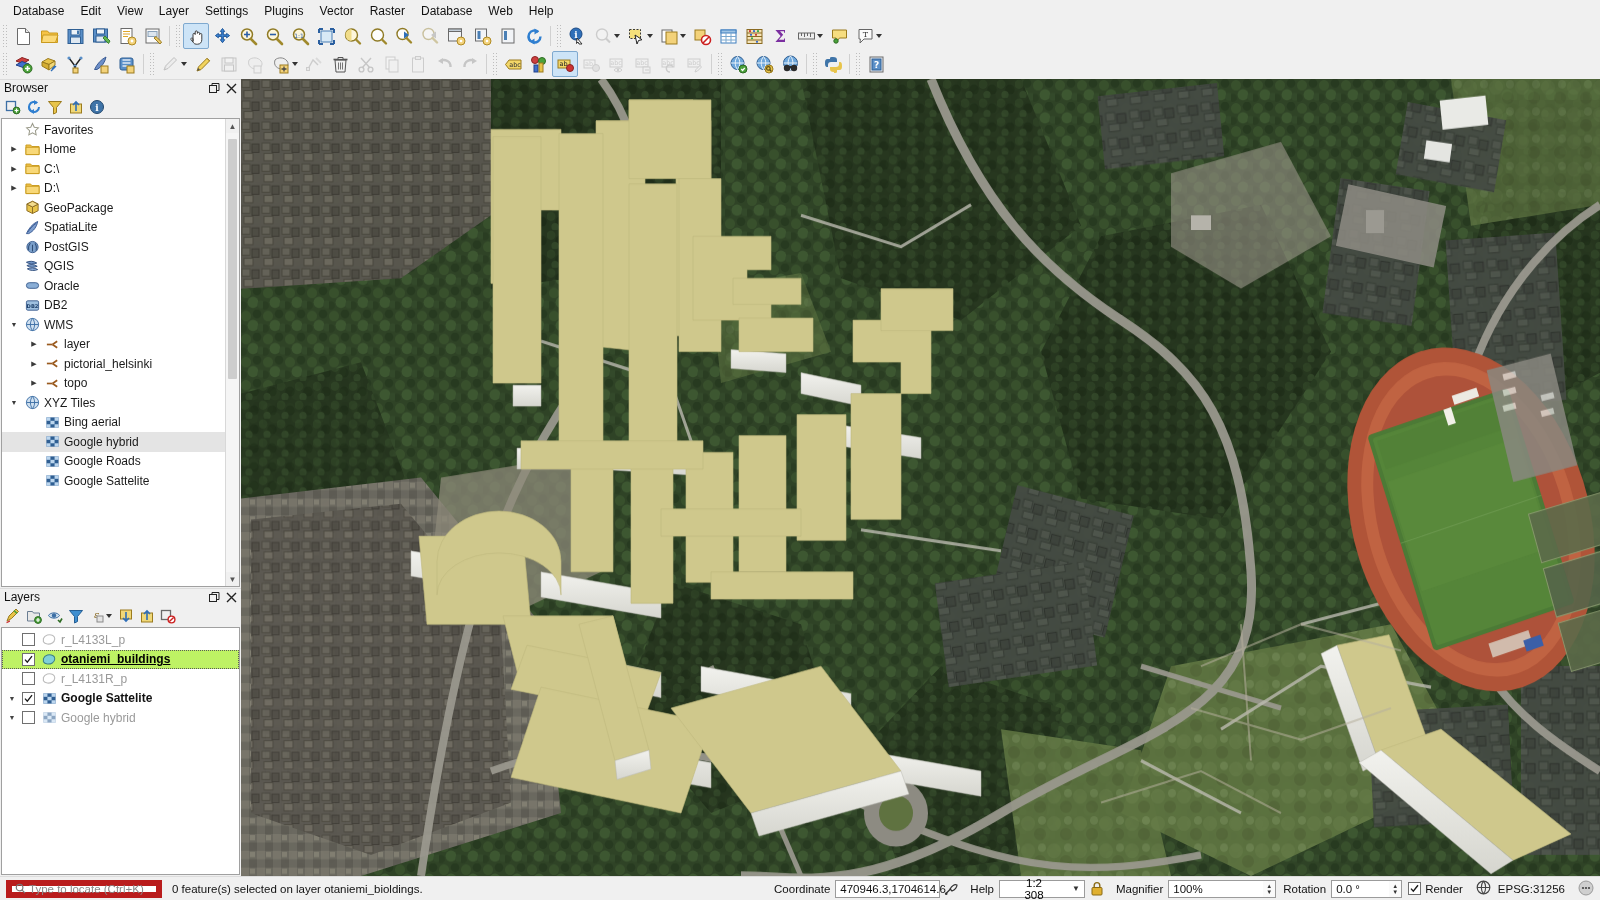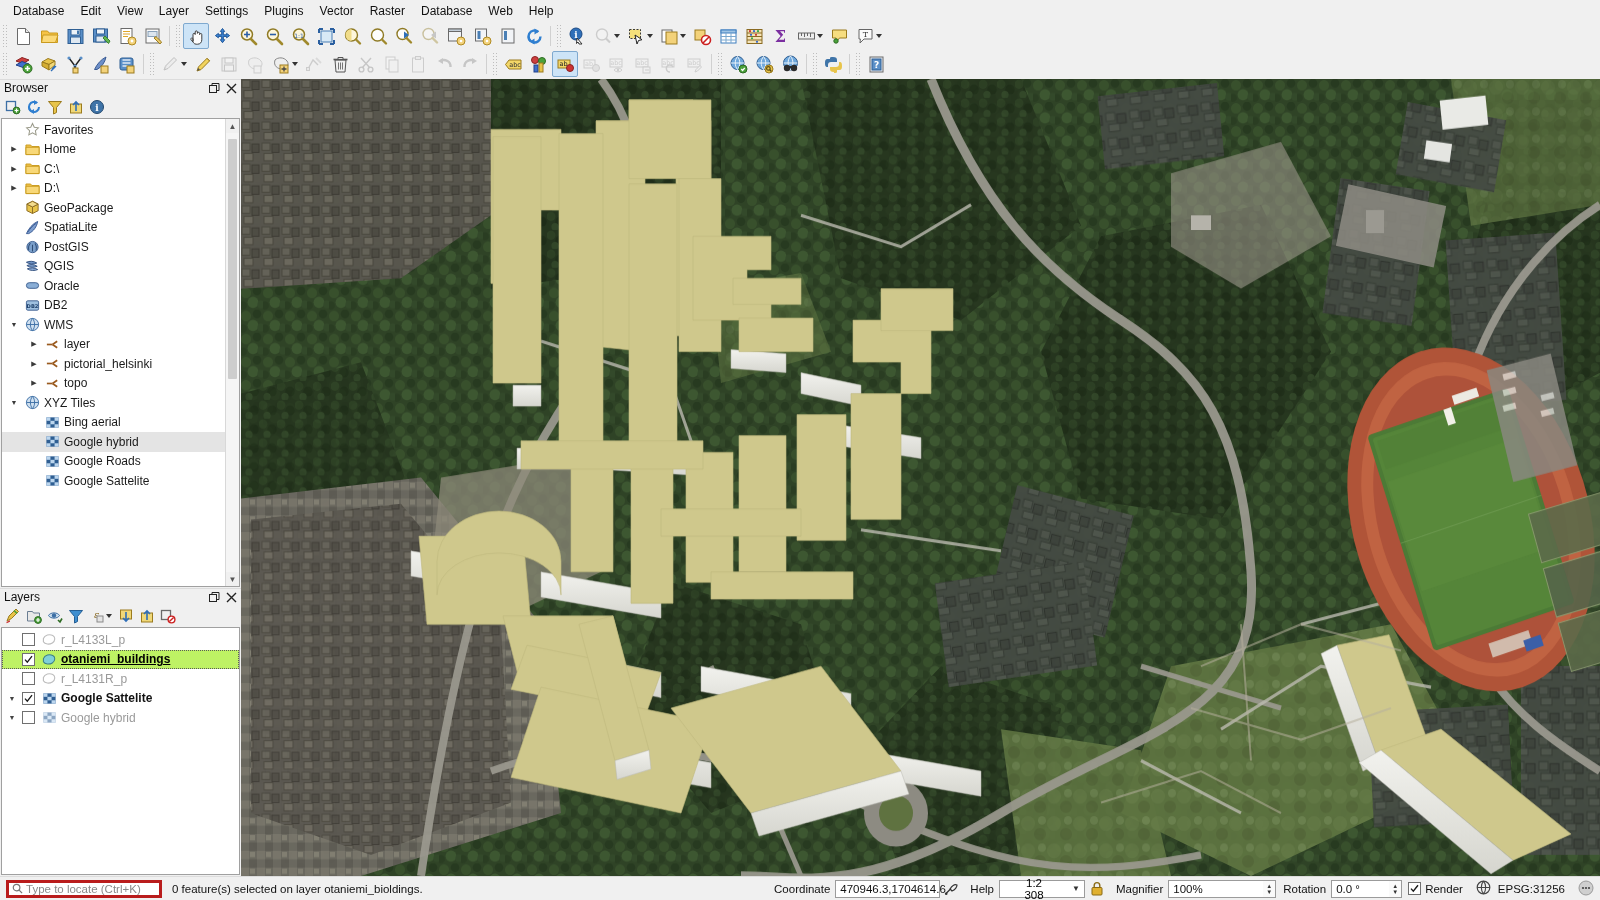--- a/index.html
+++ b/index.html
@@ -128,21 +128,21 @@
   .mapcanvas { flex: 1; position: relative; overflow: hidden; background: #2b3a26; }
   .mapcanvas svg { position: absolute; inset: 0; width: 100%; height: 100%; display:block; }
   .cursor-hand { position: absolute; pointer-events: none; }
 
   
   .statusbar {
     height: 24px; flex: 0 0 24px; background: #f0f0f0; display: flex; align-items: center;
     border-top: 1px solid #dcdcdc; font-size: 11.5px; padding: 0 2px;
   }
   .locate {
-    width: 156px; height: 18px; border: 3px solid #b91c1c; background: #fff;
+    width: 156px; height: 18px; border: 6px solid #b91c1c; background: #fff;
     display: flex; align-items: center; padding-left: 3px; margin-left: 4px; color: #8a8a8a; gap: 3px;
   }
   .locate span { font-size: 11.5px; }
   .status-msg { margin-left: 10px; color: #111; }
   .sb-spacer { flex: 1; }
   .sb-label { margin: 0 5px 0 7px; color: #111; }
   .sb-field {
     height: 18px; border: 1px solid #9b9b9b; background: #fff; display: flex; align-items: center;
     padding: 0 4px; font-size: 11.5px; color: #111;
   }

